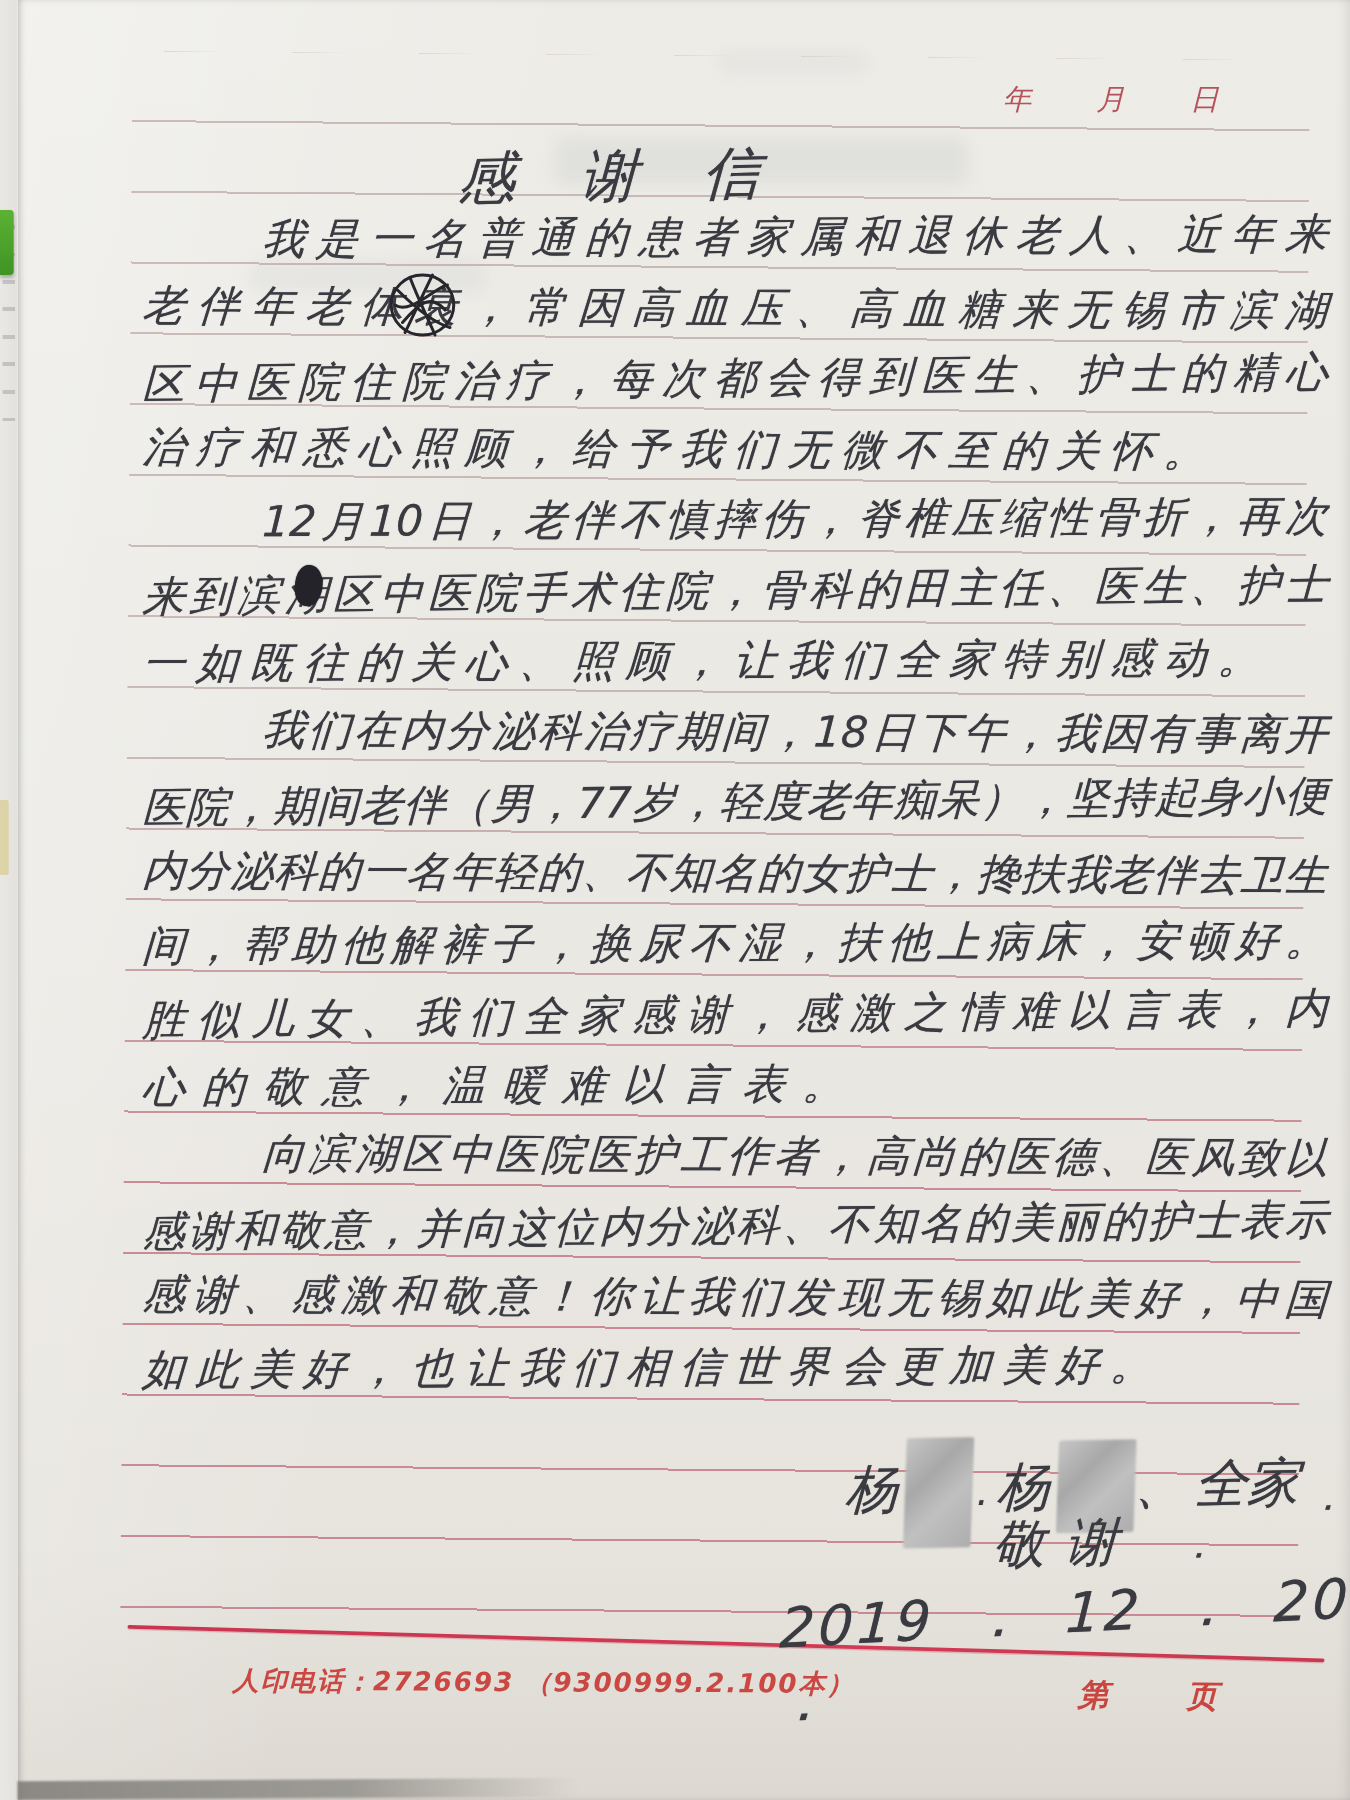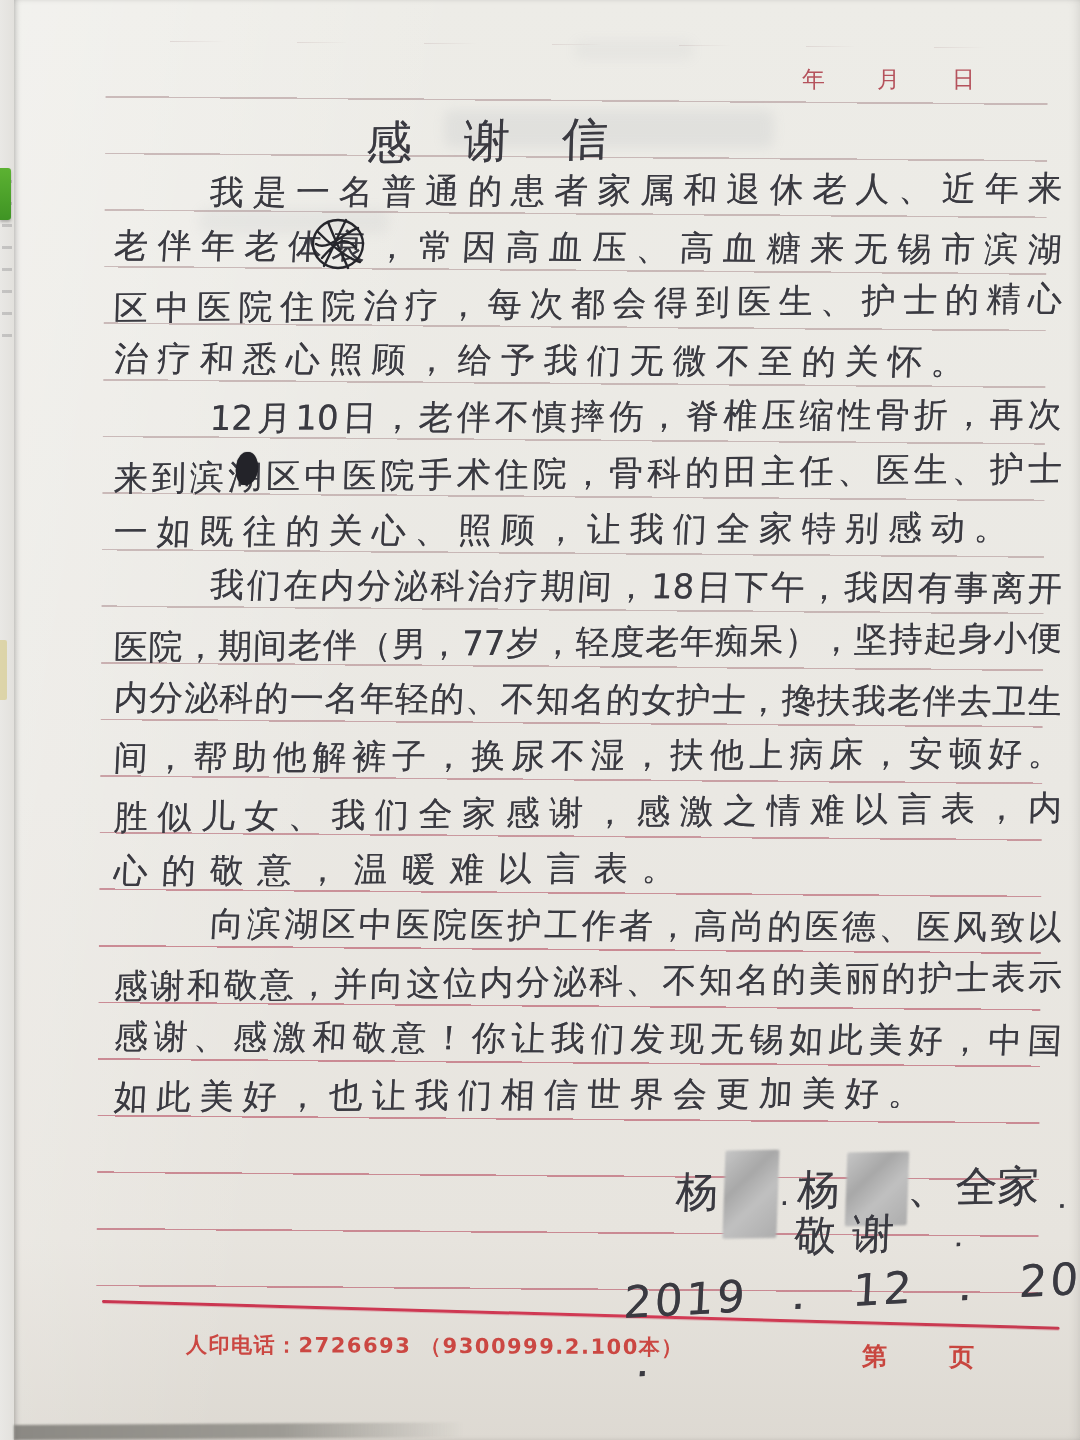--- a/index.html
+++ b/index.html
@@ -32,20 +32,21 @@
     background:#d9cf9a;opacity:.8;border-radius:0 2px 2px 0;
   }
 
   
   .page{
     position:absolute;left:14px;top:0;right:0;bottom:0;
     background:
       linear-gradient(100deg,rgba(255,255,255,.30),rgba(255,255,255,0) 35%),
       linear-gradient(to bottom,#edece7 0%,#eae8e3 55%,#e7e4de 86%,#ddd9d2 100%);
     box-shadow:inset 4px 0 7px -4px rgba(0,0,0,.35), inset -6px 0 14px -8px rgba(0,0,0,.18);
+    font-style:italic;
   }
   .bottom-dark{
     position:absolute;left:0;bottom:0;width:450px;height:15px;
     background:linear-gradient(to right,#76746f,#8e8c86 60%,rgba(142,140,134,0));
     transform:rotate(-.35deg);transform-origin:left bottom;opacity:.8;
     filter:blur(1px);
   }
 
   
   .rules{

